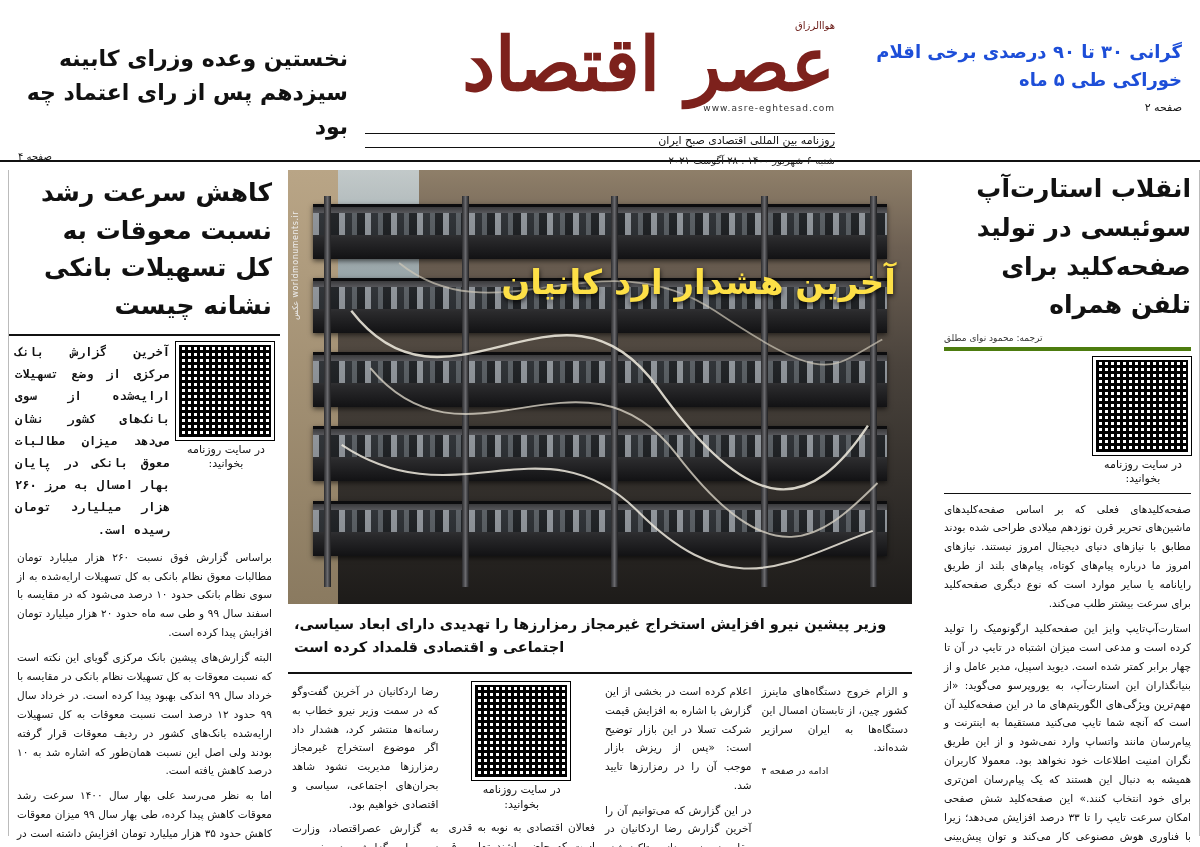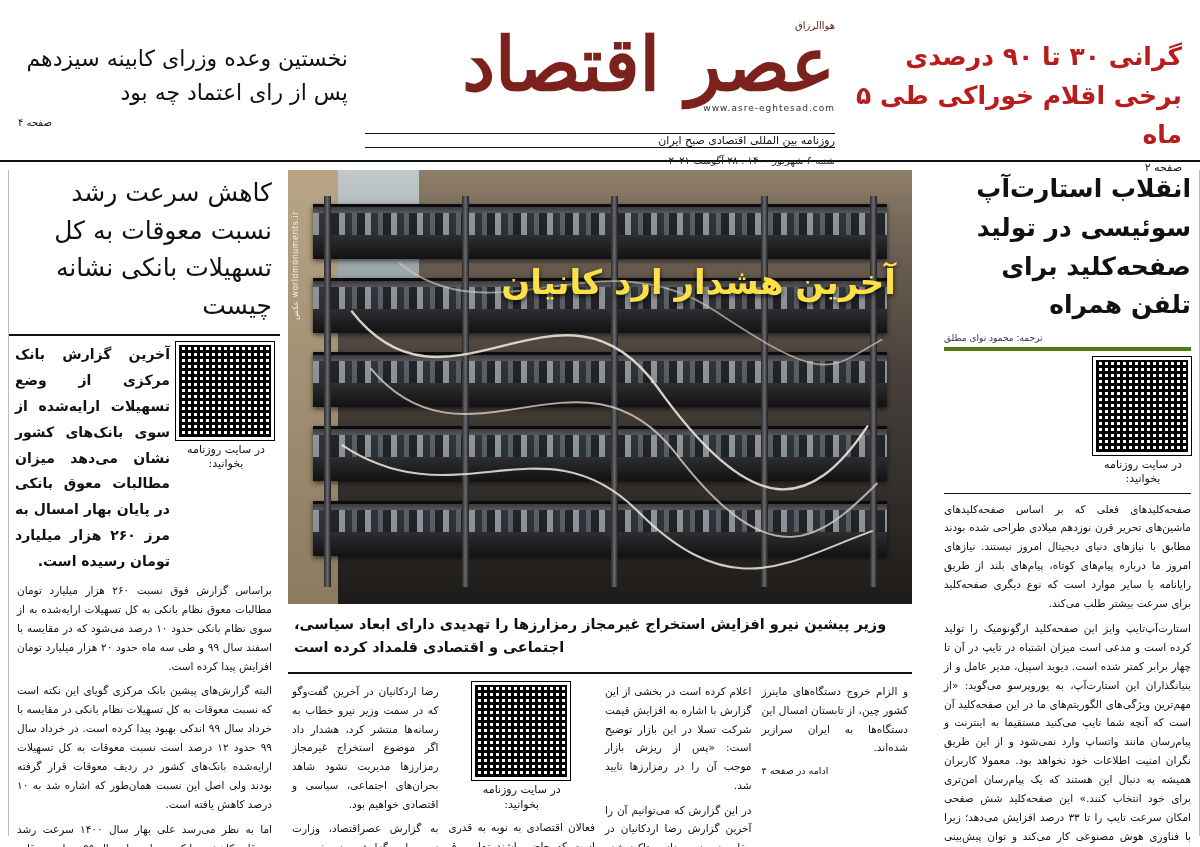--- a/index.html
+++ b/index.html
@@ -14,28 +14,28 @@
   .page{position:relative;width:1200px;height:847px;box-sizing:border-box;}
 
   
   .masthead{
     position:relative;height:160px;width:1200px;border-bottom:2px solid #111;
   }
   .mh-left{
     position:absolute;left:18px;top:42px;width:330px;text-align:left;
   }
   .mh-left .hl{
-    font-size:22px;font-weight:normal;line-height:1.55;color:#111;direction:rtl;text-align:right;
+    font-size:22px;font-weight:bold;line-height:1.55;color:#111;direction:rtl;text-align:right;
   }
   .mh-left .pg{font-size:10px;margin-top:7px;text-align:left;}
 
   .mh-right{
     position:absolute;right:18px;top:38px;width:330px;text-align:right;
   }
-  .mh-right .hl{font-size:25px;font-weight:bold;line-height:1.55;color:#b91c1c;text-align:right;}
+  .mh-right .hl{font-size:18px;font-weight:bold;line-height:1.55;color:#1d4ed8;text-align:right;}
   .mh-right .pg{font-size:11px;margin-top:7px;}
 
   .mh-center{
     position:absolute;left:50%;transform:translateX(-50%);top:20px;width:470px;text-align:right;
   }
   .logo-sub{font-size:10px;color:#6b1b17;letter-spacing:1px;margin-bottom:-4px;}
   .logo{
     font-family:"DejaVu Serif","Liberation Serif",serif;
     font-size:74px;font-weight:bold;color:#7d211c;line-height:1;
     letter-spacing:-2px;
@@ -46,35 +46,35 @@
 
   
   .content{position:relative;width:1200px;height:682px;}
 
   
   .col-left{
     position:absolute;left:8px;top:8px;width:272px;height:666px;
     border-left:1px solid #bbb;padding-left:0;box-sizing:border-box;
   }
   .col-left .title{
-    font-size:25px;font-weight:normal;line-height:1.5;text-align:right;color:#111;
+    font-size:25px;font-weight:bold;line-height:1.5;text-align:right;color:#111;
     padding:4px 8px 10px 8px;border-bottom:2px solid #111;margin-bottom:6px;
   }
   .lead-row{display:flex;gap:8px;padding:0 6px;}
   .qrbox{width:96px;flex:0 0 96px;text-align:center;}
   .qr{
     width:92px;height:92px;
     background:
       repeating-linear-gradient(0deg,#000 0 3px,#fff 3px 6px),
       repeating-linear-gradient(90deg,#000 0 3px,#fff 3px 6px);
     background-blend-mode:multiply;
     border:3px solid #fff;outline:1px solid #000;
   }
   .qr-cap{font-size:11px;margin-top:3px;line-height:1.3;}
-  .lead-txt{flex:1;font-size:14px;line-height:1.85;text-align:justify;font-weight:bold;}
+  .lead-txt{flex:1;font-size:12px;line-height:1.85;text-align:justify;font-weight:bold;font-family:Liberation Mono, monospace;}
   .body-txt{font-size:10.5px;line-height:1.8;text-align:justify;padding:6px 8px 0 8px;}
   .body-txt p{margin:0 0 6px 0;}
 
   
   .col-center{
     position:absolute;left:288px;top:8px;width:624px;height:666px;
   }
   .photo-wrap{position:relative;width:624px;height:434px;overflow:hidden;background:#7a6a58;}
   .photo{position:absolute;inset:0;}
   .ph-bg{position:absolute;inset:0;background:linear-gradient(180deg,#8f7f69 0%,#6d6053 18%,#4a433c 45%,#2d2a27 80%,#1d1b19 100%);}

